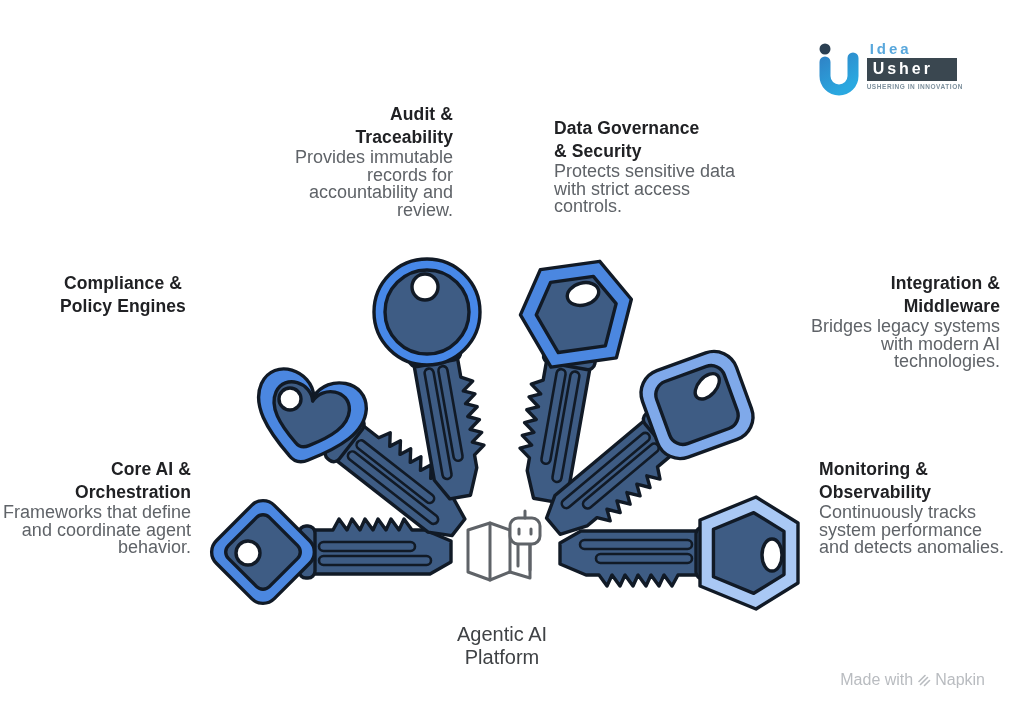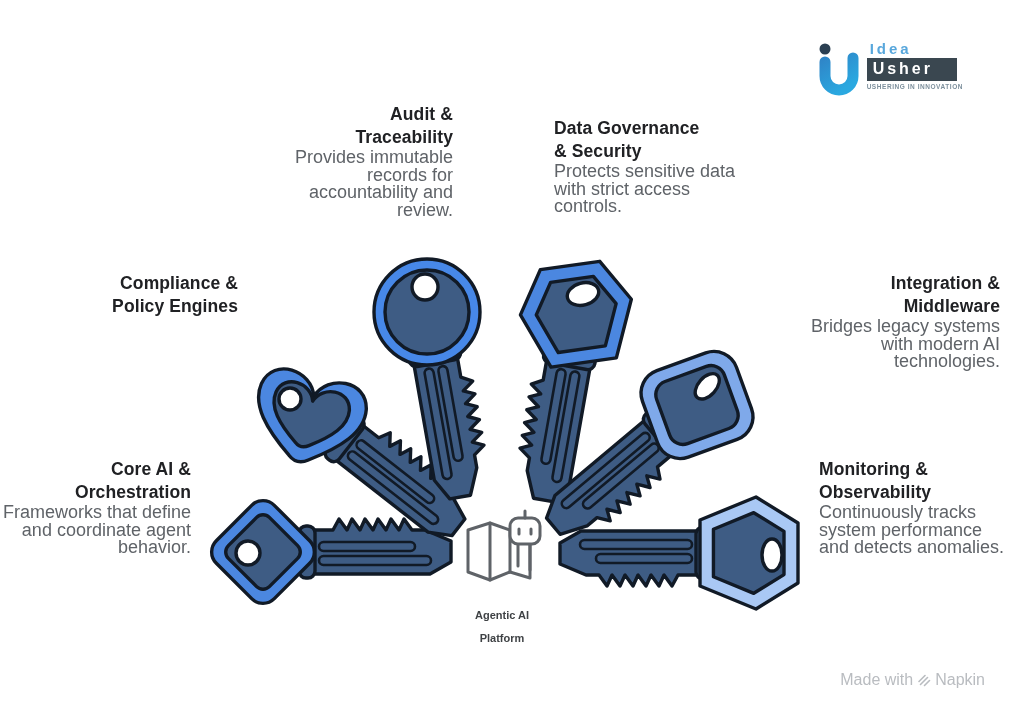--- a/index.html
+++ b/index.html
@@ -21,22 +21,22 @@
   .section h3 {
     font-size:17.5px; line-height:23px; font-weight:700;
     color:var(--title-color,#202124); letter-spacing:0.1px;
   }
   .section .desc { font-size:18px; line-height:17.5px; color:var(--desc-color,#5f6368); }
   .align-right { text-align:right; }
   .align-left { text-align:left; }
   
   .center-icon { position:absolute; left:460px; top:508px; }
   .center-label {
-    position:absolute; left:392px; top:604px; width:220px; text-align:center;
-    font-size:11px; line-height:23px; font-weight:700; color:var(--center-color,#3f4245);
+    position:absolute; left:392px; top:623px; width:220px; text-align:center;
+    font-size:20px; line-height:23px; font-weight:400; color:var(--center-color,#3f4245);
   }
   
   .logo { position:absolute; right:46px; top:40px; display:flex; align-items:flex-start; }
   .logo-text { margin-left:4px; margin-top:0; }
   .brand-top {
     color:var(--brand-top-color,#58a7dc); font-weight:700; font-size:15px;
     letter-spacing:3px; line-height:17px; padding-left:3px;
   }
   .brand-bottom {
     display:inline-block; background:var(--brand-bottom-bg,#3a4750); color:#fff;
@@ -140,21 +140,21 @@
 
   <div class="section align-left" style="left:554px; top:117px;">
     <h3><span>Data Governance</span><br><span>&amp; Security</span></h3>
     <div class="desc">
       <div>Protects sensitive data</div>
       <div>with strict access</div>
       <div>controls.</div>
     </div>
   </div>
 
-  <div class="section align-right" style="right:771px; top:272px;">
+  <div class="section align-right" style="right:771px; top:272px;text-align:center;">
     <h3><span>Compliance &amp;</span><br><span>Policy Engines</span></h3>
   </div>
 
   <div class="section align-left" style="left:770px; top:272px;text-align:right;">
     <h3><span>Integration &amp;</span><br><span>Middleware</span></h3>
     <div class="desc">
       <div>Bridges legacy systems</div>
       <div>with modern AI</div>
       <div>technologies.</div>
     </div>

